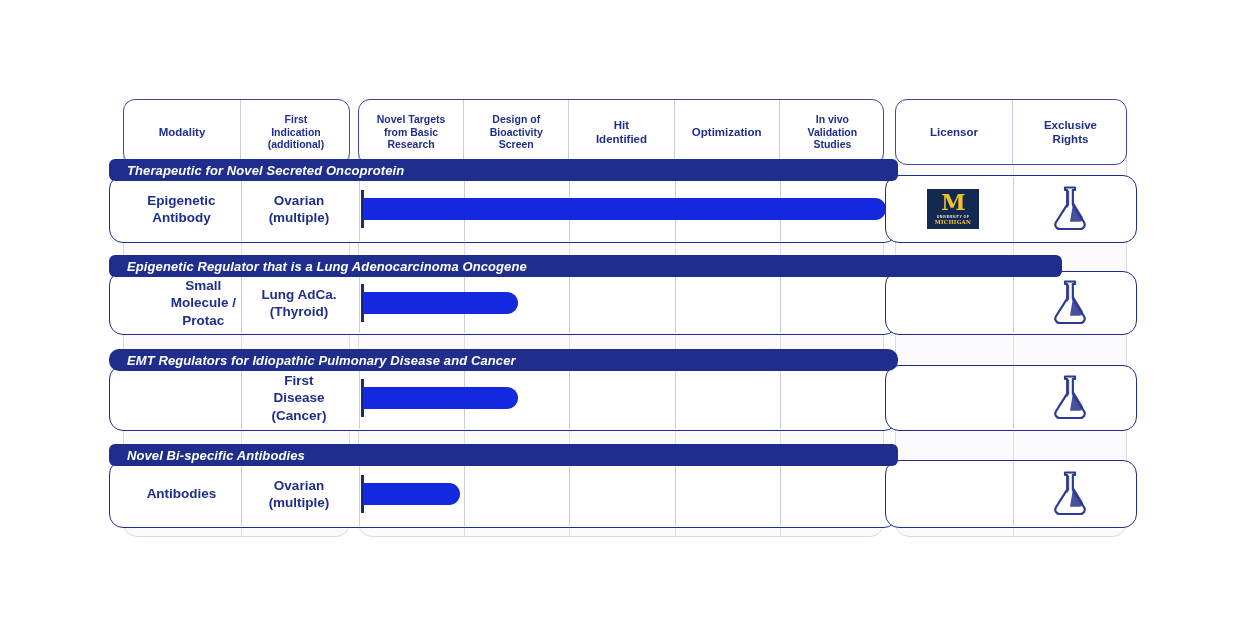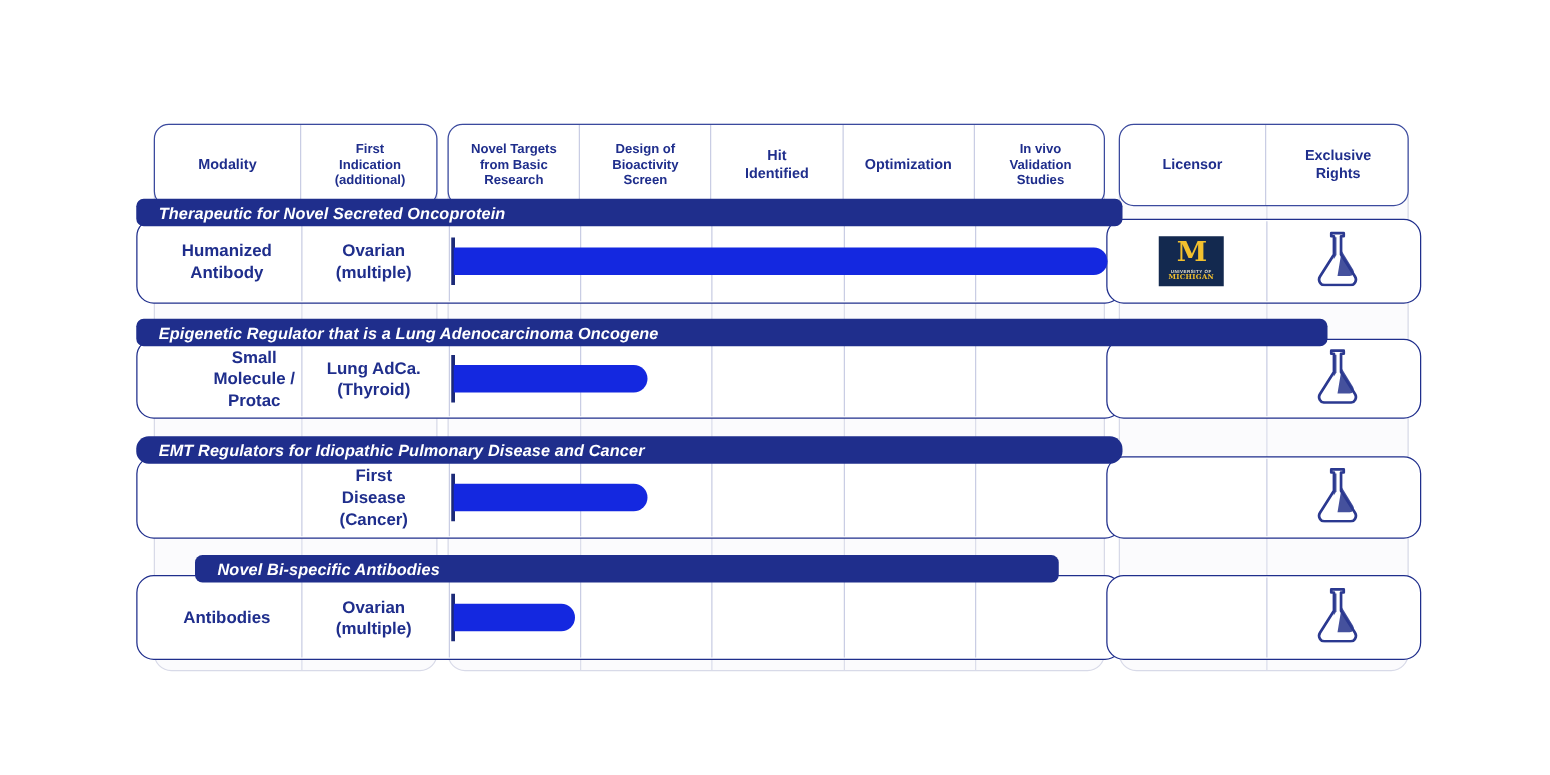--- a/index.html
+++ b/index.html
@@ -264,21 +264,21 @@
     <div class="rowbox" style="left: 109px; top: 175px; width: 789px; height: 68px;">
       <div class="cell-div" style="left: 131px;"></div>
       <div class="cell-div" style="left: 249px;"></div>
       <div class="cell-div" style="left: 354.2px;"></div>
       <div class="cell-div" style="left: 459.4px;"></div>
       <div class="cell-div" style="left: 564.6px;"></div>
       <div class="cell-div" style="left: 669.8px;"></div>
     </div>
     <div class="celltext" style="left: 123px; top: 175px; width: 117px; height: 68px; z-index: 6;">
       <div>
-        <div>Humanized</div>
+        <div>Epigenetic</div>
         <div>Antibody</div>
       </div>
     </div>
     <div class="celltext" style="left: 240px; top: 175px; width: 118px; height: 68px; z-index: 6;">
       <div>
         <div>Ovarian</div>
         <div>(multiple)</div>
       </div>
     </div>
     <div class="bar-origin" style="left: 361px; top: 190px; height: 38px;"></div>
@@ -357,21 +357,21 @@
     <div class="rowbox-right" style="left: 885px; top: 365px; width: 252px; height: 66px;">
       <div class="cell-div" style="left: 127px;"></div>
     </div>
     <div class="flask-wrap" style="left: 1012px; top: 365px; width: 115px; height: 66px;">
       <span><svg viewBox="0 0 48 54" width="40" height="45">
           <path d="M18 3 h12 v3 h-2.6 v17.5 l13.4 21.2 a5.4 5.4 0 0 1 -4.6 8.3 h-24.4 a5.4 5.4 0 0 1 -4.6 -8.3 l13.4 -21.2 v-17.5 h-2.6 z" fill="none" stroke="#2b3990" stroke-width="2.6" stroke-linejoin="round"></path>
           <path d="M28 20 l11 18 a4 4 0 0 1 -3.4 6.2 h-11.6 z" fill="#2b3990" opacity="0.88"></path>
           <path d="M20.4 7 h2.6 v17 l-2.6 4 z" fill="#2b3990" opacity="0.88"></path>
         </svg></span>
     </div>
-    <div class="banner" style="left: 109px; top: 444px; width: 691px; margin-left: 47px;">
+    <div class="banner" style="left: 109px; top: 444px; width: 789px;">
       <span class="banner-text">Novel Bi-specific Antibodies</span>
     </div>
     <div class="rowbox" style="left: 109px; top: 460px; width: 789px; height: 68px;">
       <div class="cell-div" style="left: 131px;"></div>
       <div class="cell-div" style="left: 249px;"></div>
       <div class="cell-div" style="left: 354.2px;"></div>
       <div class="cell-div" style="left: 459.4px;"></div>
       <div class="cell-div" style="left: 564.6px;"></div>
       <div class="cell-div" style="left: 669.8px;"></div>
     </div>

